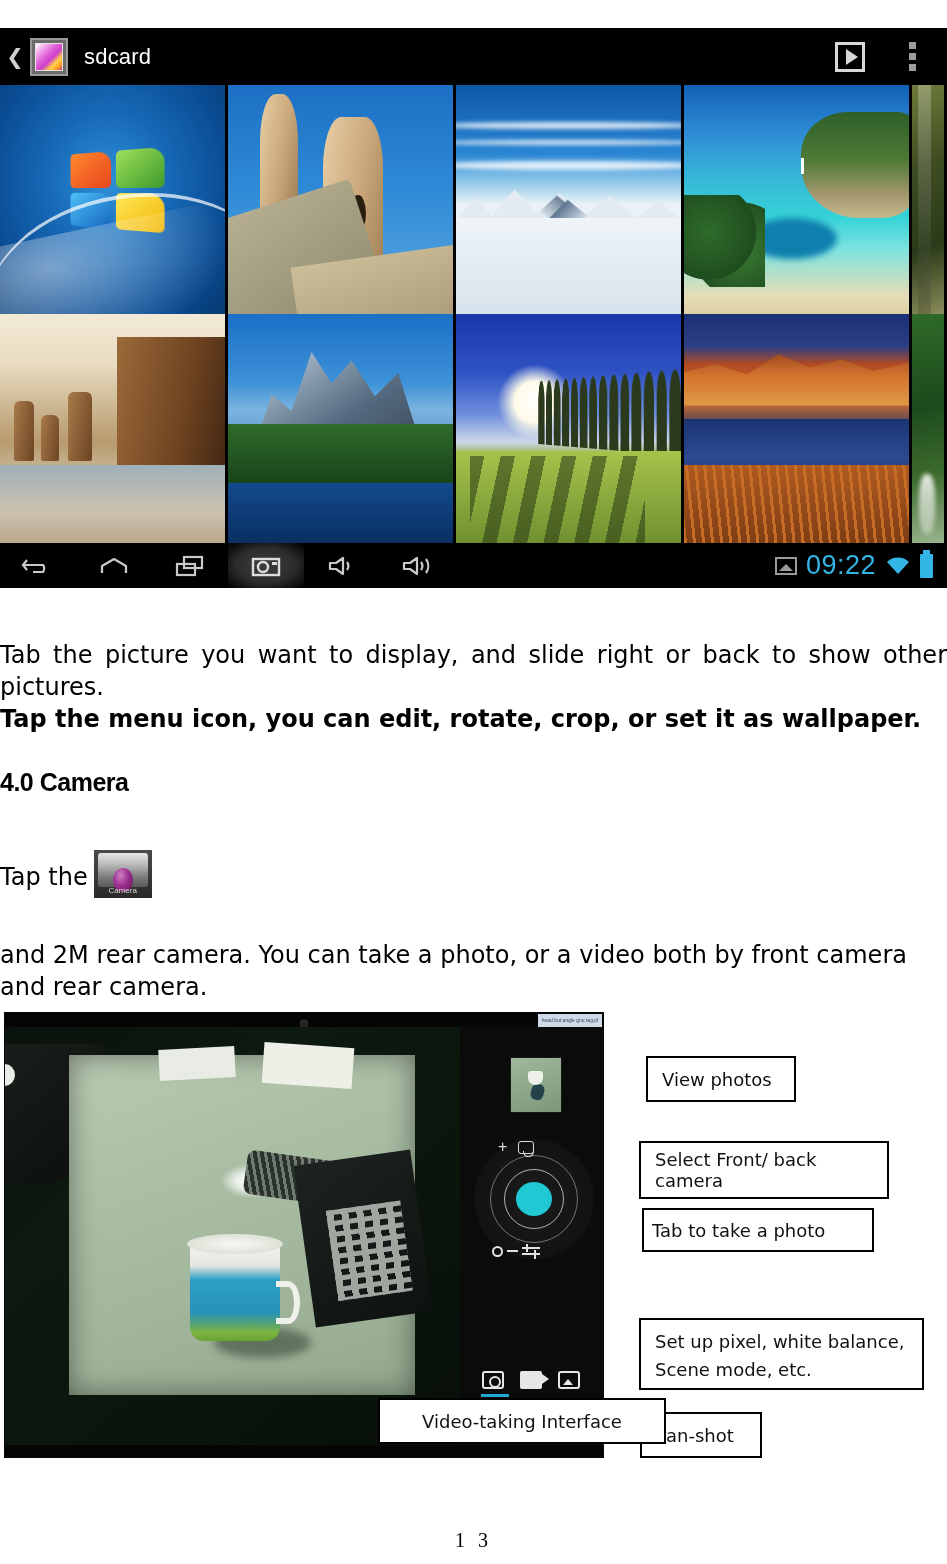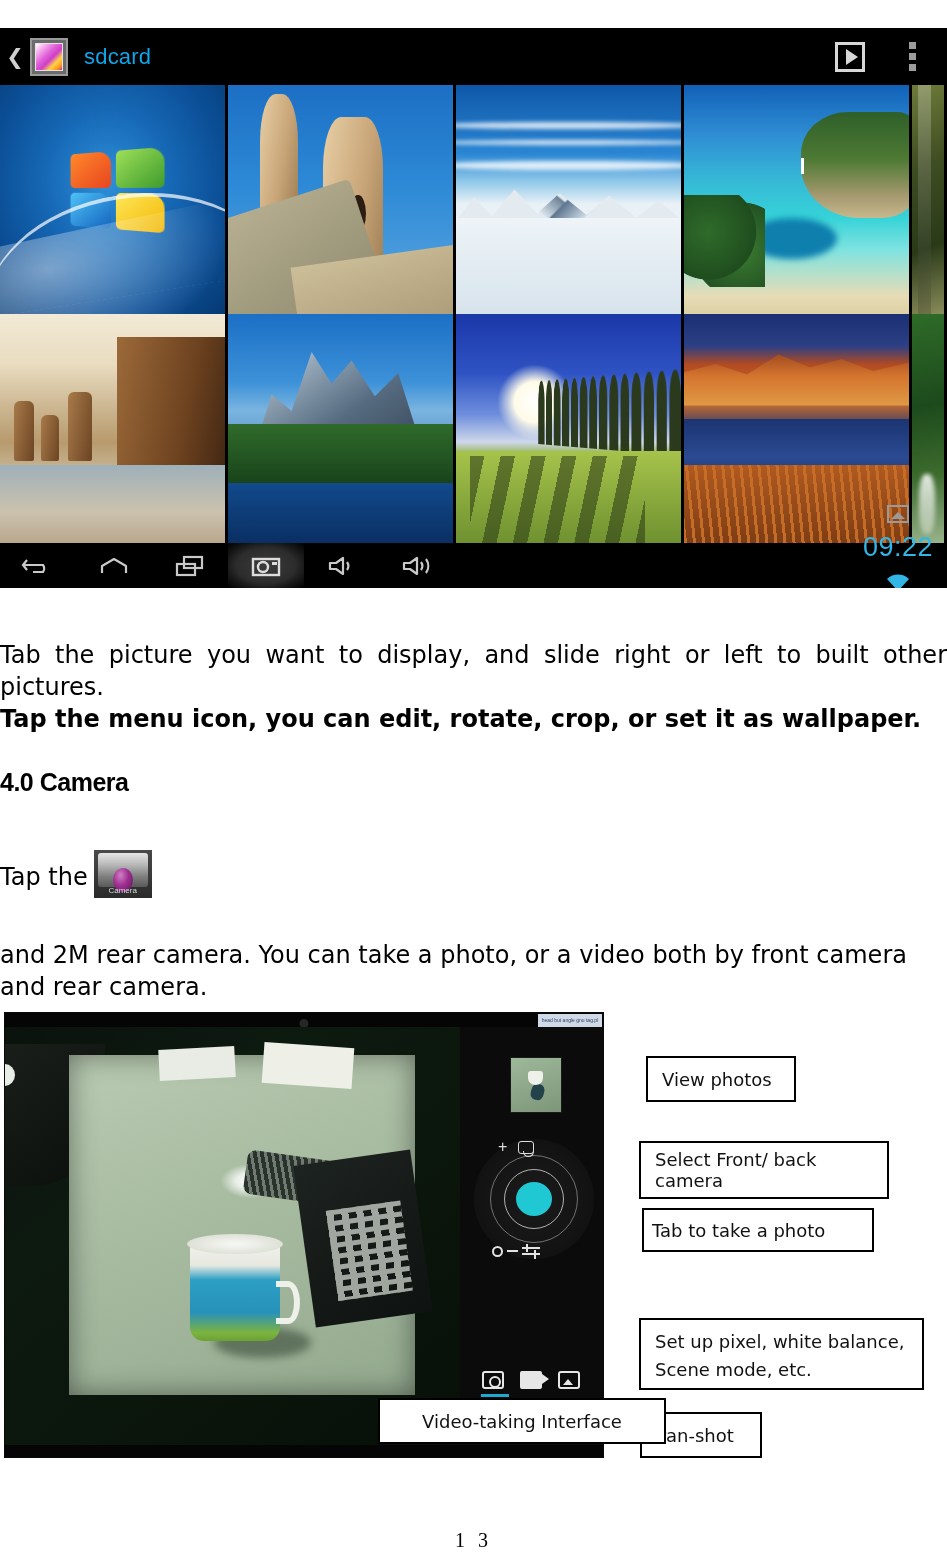--- a/index.html
+++ b/index.html
@@ -39,21 +39,21 @@
     margin-left: 2px;
   }
   .app-icon-inner {
     width: 100%; height: 100%;
     background:
       linear-gradient(135deg, #ffffff 0%, #f7b3ee 18%, #e060d8 42%,
                       #cf3fc9 58%, #ffd24a 74%, #ff9e1b 88%, #c0349e 100%);
     border: 1px solid #e4e4e4;
   }
   .ab-title {
-    color: #0ea5e9; font-size: 22px; margin-left: 16px;
+    color: #ffffff; font-size: 22px; margin-left: 16px;
     font-family: "Liberation Sans", sans-serif; letter-spacing: .2px;
   }
   .ab-spacer { flex: 1 1 auto; }
   .ab-slideshow {
     width: 30px; height: 30px; border: 3px solid #d8d8d8;
     display:flex; align-items:center; justify-content:center;
     margin-right: 34px; cursor: pointer;
   }
   .tri-right {
     width:0;height:0;border-left:12px solid #d8d8d8;
@@ -280,21 +280,21 @@
   .navbar{
     position:absolute;left:0;bottom:0;width:947px;height:45px;
     background:#000; display:flex; align-items:center;
   }
   .nav-btn{
     width:76px;height:45px;display:flex;align-items:center;justify-content:center;
     cursor:pointer;
   }
   .nav-btn.hl{ background: radial-gradient(ellipse at center, #3c3c3c 0%, #2c2c2c 55%, #1a1a1a 72%, #000 100%); }
   .nav-spacer{ flex:1 1 auto; }
-  .sysicons{ display:flex; align-items:center; gap:9px; padding-right:14px;flex-direction:column; }
+  .sysicons{ display:flex; align-items:center; gap:9px; padding-right:14px; }
   .clock{ color:#33b5e5; font-size:27px; letter-spacing:.5px; font-family:"Liberation Sans", sans-serif; }
   .img-badge{
     width:22px;height:18px;border:2px solid #9a9a9a;position:relative;
   }
   .img-badge:after{
     content:"";position:absolute;left:2px;bottom:2px;width:0;height:0;
     border-left:7px solid transparent;border-right:7px solid transparent;border-bottom:7px solid #9a9a9a;
   }
   .battery{
     width:13px;height:24px;background:#33b5e5;position:relative;border-radius:1px;
@@ -679,21 +679,21 @@
       <div class="img-badge"></div>
       <div class="clock">09:22</div>
       <svg width="26" height="22" viewBox="0 0 26 22" aria-hidden="true">
         <path d="M13 19 L2 7 a16 16 0 0 1 22 0 Z" fill="#33b5e5"></path>
       </svg>
       <div class="battery"></div>
     </div>
   </div>
 </div>
 
-<p class="doc-p justified" style="top:616px;">Tab the picture you want to display, and slide right or left to built other pictures.</p>
+<p class="doc-p justified" style="top:616px;">Tab the picture you want to display, and slide right or back to show other pictures.</p>
 <p class="doc-p" style="top:680px;font-weight:bold;">Tap the menu icon, you can edit, rotate, crop, or set it as wallpaper.</p>
 
 <div class="heading" style="top:768px;">4.0 Camera</div>
 
 <p class="doc-p" style="top:826px; width:940px;">
   <span>Tap the</span><span class="inline-cam-icon"><span class="body">
         <span class="lens"></span>
       </span><span class="lbl">Camera</span></span>
 </p>
 

